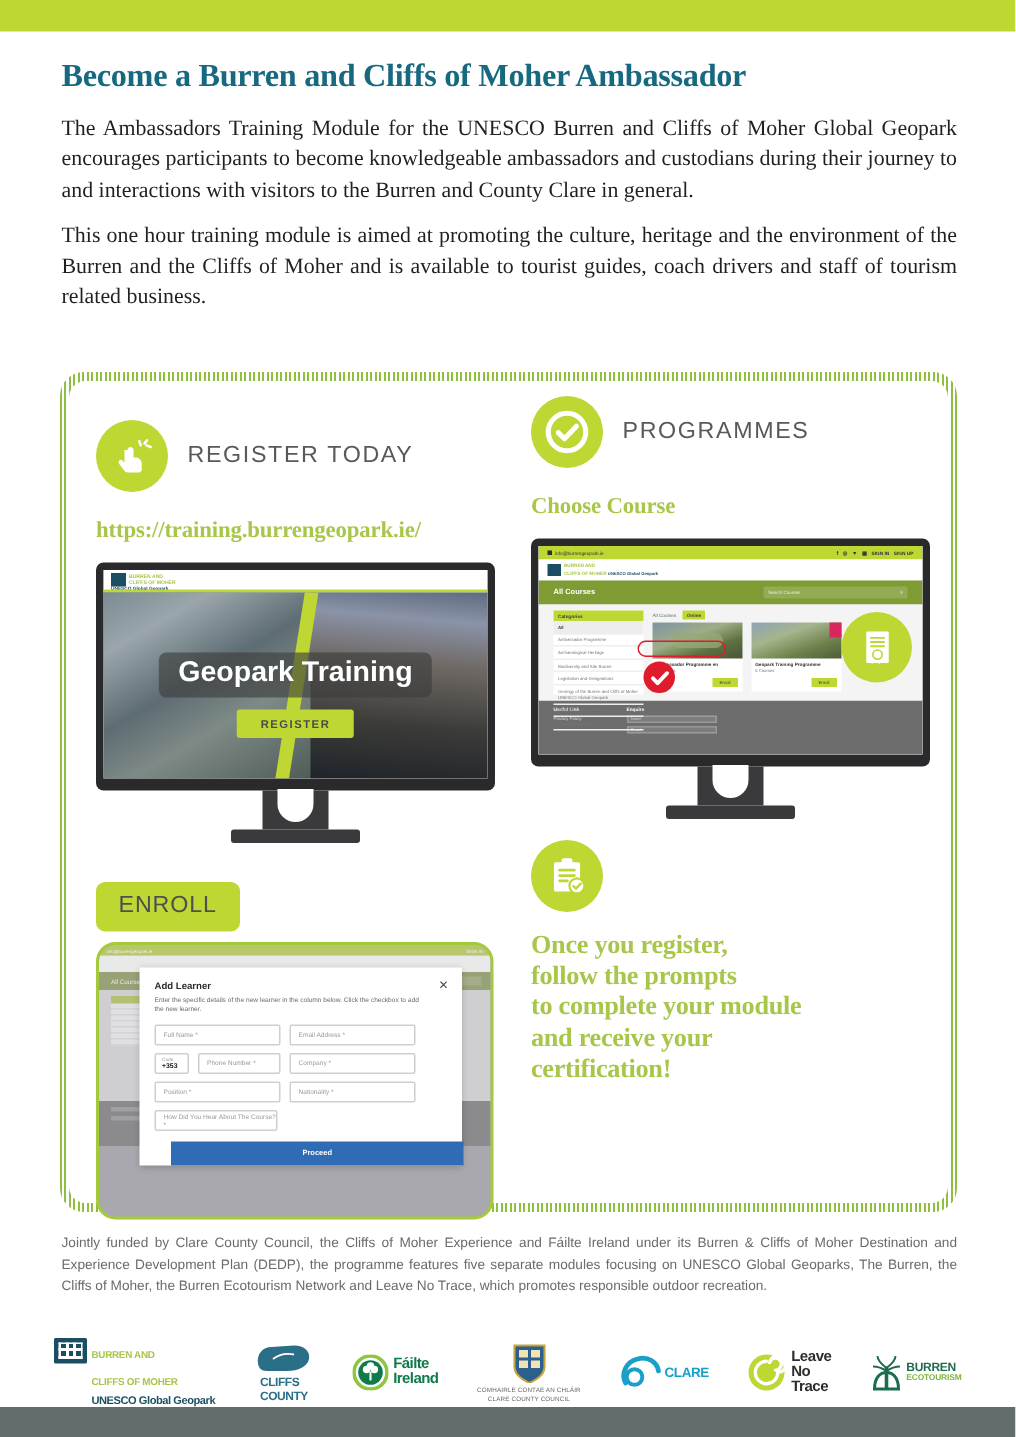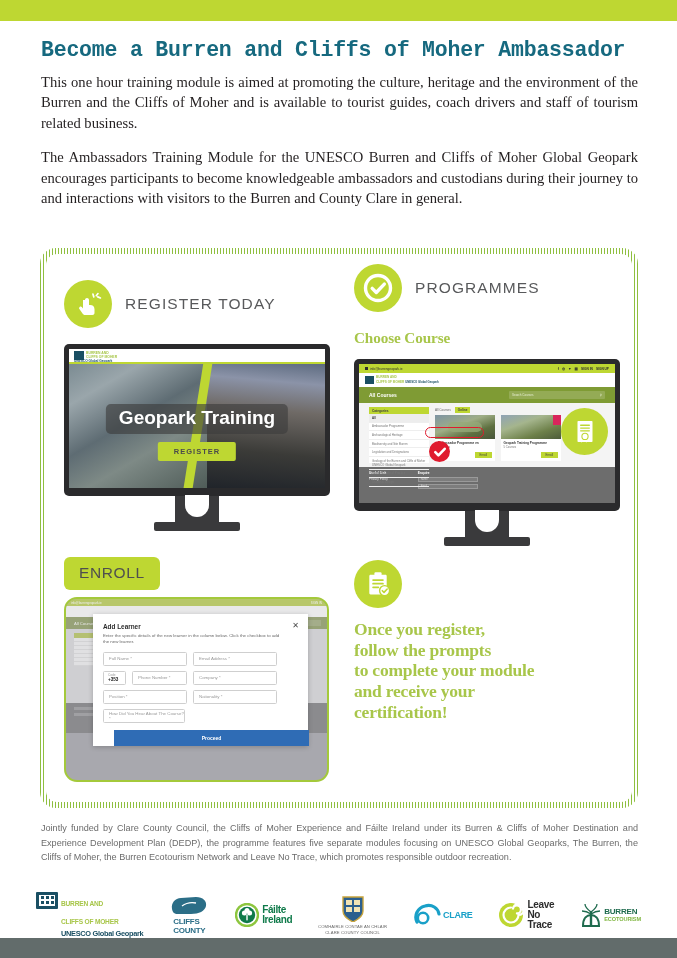--- a/index.html
+++ b/index.html
@@ -17,21 +17,21 @@
     background:#bed732;
   }
   .bottombar {
     position:absolute; left:0; top:938px; width:677px; height:20px;
     background:#626c6b;
   }
 
   
   .intro { position:absolute; left:41px; top:38px; width:597px; }
   .headline {
-    font-family:Liberation Mono, monospace;
+    font-family:Liberation Serif, serif;
     font-weight:bold; font-size:21.5px; color:#16697f;
     letter-spacing:-0.2px; line-height:1.15;
   }
   .para {
     font-family:"Liberation Serif", serif;
     font-size:14.6px; color:#231f20; line-height:1.42;
     text-align:justify; margin-top:9px;
   }
   .para.second { margin-top:13px; }
 
@@ -263,22 +263,22 @@
 </style>
 </head>
 <body>
 
 <div id="page">
 
   <div class="topbar"></div>
 
   <div class="intro">
     <div class="headline">Become a Burren and Cliffs of Moher Ambassador</div>
+    <div class="para second">The Ambassadors Training Module for the UNESCO Burren and Cliffs of Moher Global Geopark encourages participants to become knowledgeable ambassadors and custodians during their journey to and interactions with visitors to the Burren and County Clare in general.</div>
     <div class="para">This one hour training module is aimed at promoting the culture, heritage and the environment of the Burren and the Cliffs of Moher and is available to tourist guides, coach drivers and staff of tourism related business.</div>
-    <div class="para second">The Ambassadors Training Module for the UNESCO Burren and Cliffs of Moher Global Geopark encourages participants to become knowledgeable ambassadors and custodians during their journey to and interactions with visitors to the Burren and County Clare in general.</div>
   </div>
 
   <div class="panel">
     <div class="panel-mask"></div>
     <div class="panel-inner">
 
       <div class="colL">
 
         <div class="badge-row">
           <div class="circ">
@@ -287,20 +287,21 @@
                 <path d="M12 11c0-1.1.9-2 2-2s2 .9 2 2v5h1.2c2.6 0 4.3 1.6 4.3 4.2V24c0 1.1-.9 2-2 2h-7.3c-1 0-1.9-.5-2.5-1.3l-3.3-4.6c-.5-.7-.4-1.7.3-2.2.6-.5 1.5-.4 2.1.2l1.2 1.3V11z"></path>
                 <rect x="19.5" y="4.2" width="1.7" height="4.6" rx="0.85" transform="rotate(-18 20.3 6.5)"></rect>
                 <rect x="23.8" y="7.6" width="4.6" height="1.7" rx="0.85" transform="rotate(22 26.1 8.4)"></rect>
                 <rect x="23.3" y="3.4" width="1.7" height="4.4" rx="0.85" transform="rotate(38 24.1 5.6)"></rect>
               </g>
             </svg>
           </div>
           <div class="badge-label">REGISTER TODAY</div>
         </div>
 
+        <div class="sub-link">https://training.burrengeopark.ie/</div>
 
         <div class="monitor">
           <div class="mon-bezel">
             <div class="mon-screen">
               <div class="s1-top">
                 <div class="s1-logo">
                   <span class="s1-logo-mark"></span>
                   <span class="s1-logo-txt">
                     <span>BURREN AND</span><br>
                     <span>CLIFFS OF MOHER</span>

